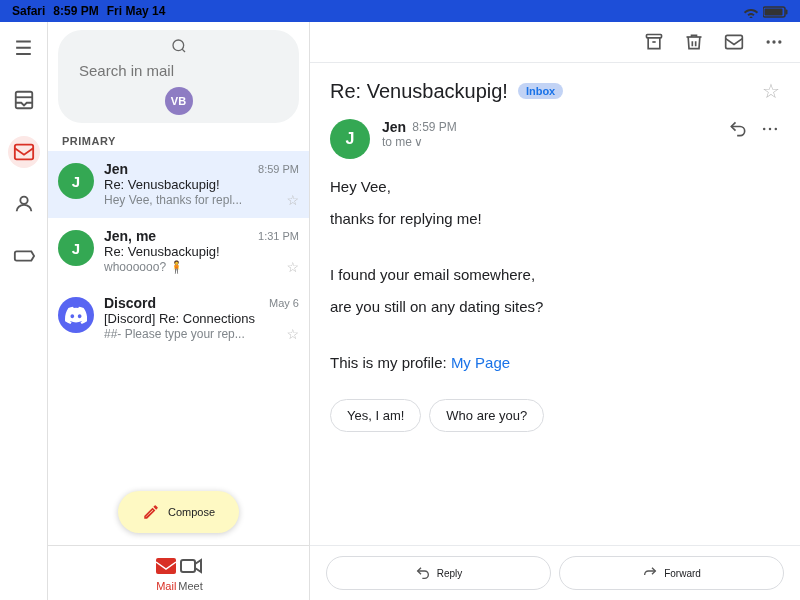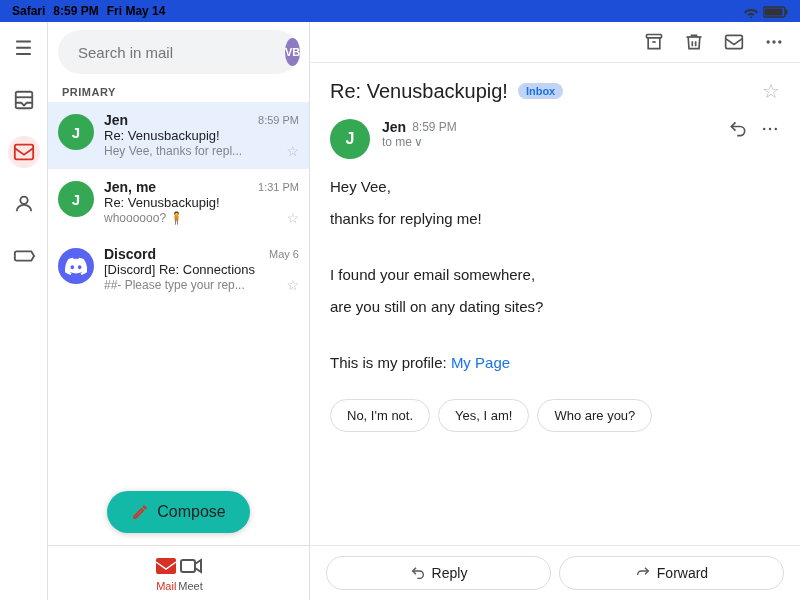--- a/index.html
+++ b/index.html
@@ -72,20 +72,21 @@
 
     
     .search-bar {
       display: flex;
       align-items: center;
       margin: 8px 10px;
       background: #f1f3f4;
       border-radius: 24px;
       padding: 8px 12px;
       gap: 8px;
+      flex-direction: column;
     }
     .search-bar input {
       border: none;
       background: transparent;
       font-size: 15px;
       color: #333;
       flex: 1;
       outline: none;
     }
     .avatar-small {
@@ -191,25 +192,25 @@
     .compose-area {
       margin-top: auto;
       padding: 12px;
       display: flex;
       justify-content: center;
     }
     .compose-btn {
       display: flex;
       align-items: center;
       gap: 8px;
-      background: #14b8a6;
+      background: #fef9c3;
       border: none;
       border-radius: 28px;
       padding: 12px 24px;
-      font-size: 16px;
+      font-size: 11px;
       font-weight: 500;
       color: #202124;
       cursor: pointer;
       box-shadow: 0 1px 6px rgba(0,0,0,0.2);
       justify-content: center;
     }
 
     
     .bottom-nav-left {
       display: flex;
@@ -362,21 +363,21 @@
       padding: 10px 16px;
       border-top: 1px solid #e8eaed;
     }
     .reply-btn, .forward-btn {
       display: flex;
       align-items: center;
       gap: 6px;
       border: 1px solid #dadce0;
       border-radius: 20px;
       padding: 8px 20px;
-      font-size: 14px;
+      font-size: 10px;
       color: #202124;
       cursor: pointer;
       background: #fff;
       flex: 1;
       justify-content: center;
     }
   </style>
 </head>
 <body>
 
@@ -586,21 +587,20 @@
         <br>
         <p>I found your email somewhere,</p>
         <p>are you still on any dating sites?</p>
         <br>
         <p>
           <span>This is my profile:</span> <a class="email-link" href="#">My Page</a>
         </p>
       </div>
 
       <div class="quick-replies">
-        <button class="quick-reply-chip">No, I'm not.</button>
         <button class="quick-reply-chip">Yes, I am!</button>
         <button class="quick-reply-chip">Who are you?</button>
       </div>
     </div>
 
     <div class="reply-forward-bar">
       <button class="reply-btn">
         <svg width="16" height="16" viewBox="0 0 24 24" fill="none" stroke="#555" stroke-width="2">
           <path d="M9 14L4 9l5-5"></path>
           <path d="M4 9h10.5a5.5 5.5 0 010 11H11"></path>

